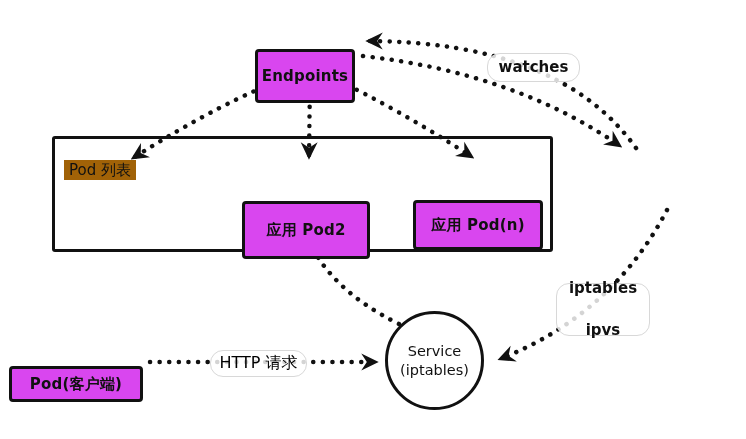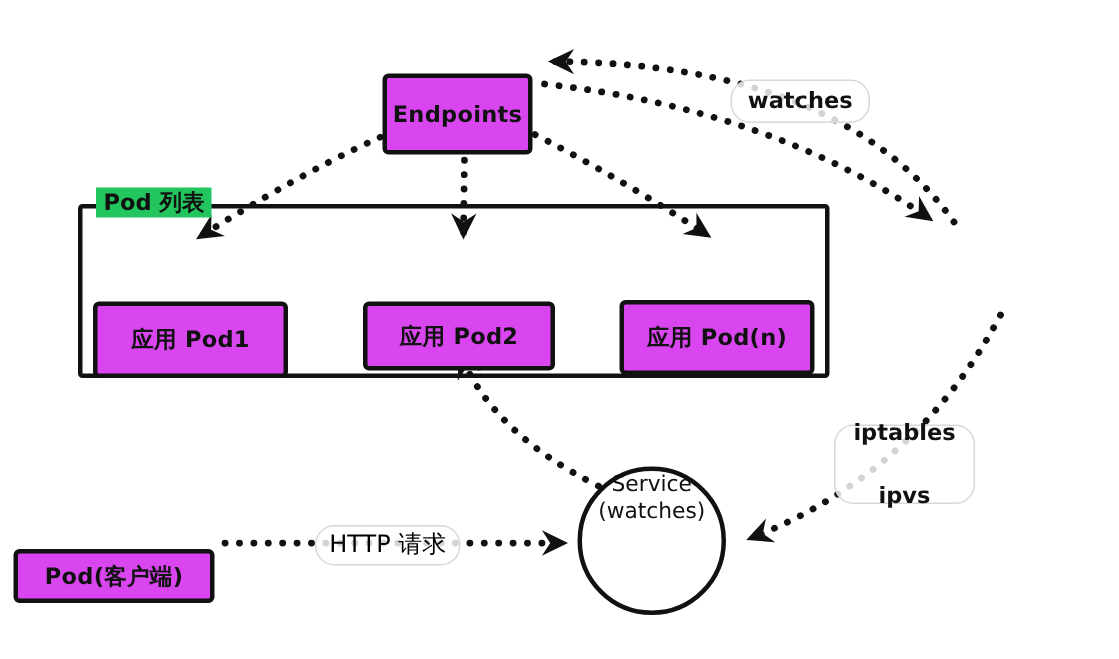--- a/index.html
+++ b/index.html
@@ -37,37 +37,39 @@
   .group {
     position: absolute;
     box-sizing: border-box;
     border: 3px solid #111;
     border-radius: 3px;
     background: transparent;
     z-index: 2;
   }
   .legend {
     position: absolute;
-    background: #22c55e;
+    background: #a16207;
     padding: 0 5px;
     font-size: 15px;
-    font-weight: 700;
+    font-weight: 400;
     line-height: 20px;
     z-index: 3;
     white-space: nowrap;
+    margin-top: 35px;
   }
   .circle-node {
     position: absolute;
     box-sizing: border-box;
     border: 3px solid #111;
     border-radius: 50%;
     background: #fff;
     display: flex;
     flex-direction: column;
     align-items: center;
+    justify-content: center;
     font-size: 14.5px;
     font-weight: 400;
     line-height: 1.25;
     z-index: 2;
     text-align: center;
   }
   .tag {
     position: absolute;
     box-sizing: border-box;
     border: 1.5px solid #d8d8d8;
@@ -110,34 +112,31 @@
     </g>
   </svg>
 
   <div class="node" style="left:255px; top:18px; width:100px; height:54px;">
     <span>Endpoints</span>
   </div>
 
   <div class="group" style="left:52px; top:136px; width:501px; height:116px;"></div>
   <div class="legend" style="left:64px; top:125px;">Pod 列表</div>
 
-  <div class="node" style="left:62px; top:170px; width:130px; height:51px;">
-    <span>应用 Pod1</span>
-  </div>
-  <div class="node" style="left:242px; top:170px; width:128px; height:46px;">
+  <div class="node" style="left:242px; top:170px; width:128px; height:58px;">
     <span>应用 Pod2</span>
   </div>
   <div class="node" style="left:413px; top:169px; width:130px; height:50px;">
     <span>应用 Pod(n)</span>
   </div>
 
 
   <div class="circle-node" style="left:385px; top:311px; width:99px; height:99px;">
     <span>Service</span>
-    <span>(watches)</span>
+    <span>(iptables)</span>
   </div>
 
   <div class="node" style="left:9px; top:335px; width:134px; height:36px;">
     <span>Pod(客户端)</span>
   </div>
 
   <div class="tag" style="left:487px; top:53px; width:93px; height:29px;">
     <span>watches</span>
   </div>
 

